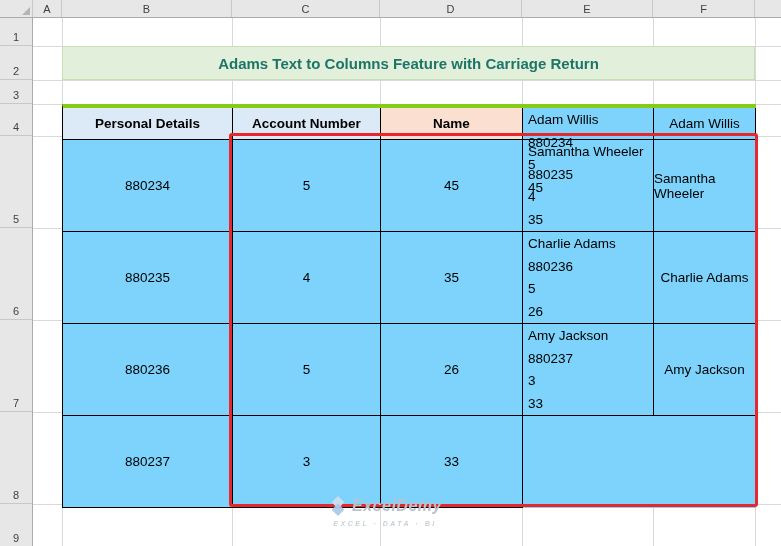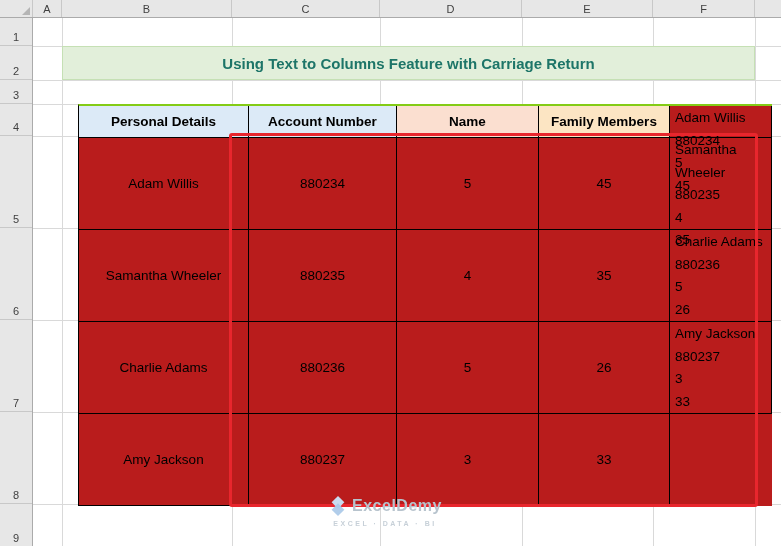--- a/index.html
+++ b/index.html
@@ -23,39 +23,39 @@
 
   .vl{position:absolute;top:0;bottom:0;width:1px;background:#D9D9D9;}
   .hl{position:absolute;left:0;right:0;height:1px;background:#D9D9D9;}
 
   
   .banner{position:absolute;left:29px;top:28px;width:693px;height:34px;background:#E2EFDA;
           border:1px solid #C5E0B4;box-sizing:border-box;display:flex;align-items:center;
           justify-content:center;font-weight:bold;font-size:15px;color:#1D7568;z-index:2;}
 
   
-  .xl-table{position:absolute;left:29px;top:86px;display:grid;z-index:2;background:#b91c1c;
+  .xl-table{position:absolute;left:29px;top:86px;display:grid;z-index:2;background:#7dd3fc;
             grid-template-columns:170px 148px 142px 131px 102px;
             grid-template-rows:32px 92px 92px 92px 92px;
-            border-top:2px solid #84cc16;border-left:1px solid #000;box-sizing:content-box;margin-left:16px;}
+            border-top:4px solid #84cc16;border-left:1px solid #000;box-sizing:content-box;}
   .cell{border-right:1px solid #000;border-bottom:1px solid #000;box-sizing:border-box;
         display:flex;align-items:center;justify-content:center;font-size:13.5px;color:#000;}
   .th{font-weight:bold;}
   .fill-blue{background:#DCEAF7;}
   .fill-peach{background:#FBDFD0;}
   .fill-orange{background:#FCE5C3;}
   .td-left{justify-content:flex-start;align-items:flex-start;text-align:left;
            padding:1px 5px;white-space:pre-line;line-height:22.5px;}
 
   
   .red-frame{position:absolute;left:196px;top:115px;width:529px;height:374px;
              border:3px solid #E8262D;border-radius:3px;box-sizing:border-box;z-index:5;}
 
   
-  .watermark{position:absolute;left:262px;top:477px;width:180px;text-align:center;z-index:6;line-height:1;}
+  .watermark{position:absolute;left:262px;top:477px;width:180px;text-align:center;z-index:6;line-height:1;font-style:italic;}
   .wm-row{display:flex;align-items:center;justify-content:center;gap:4px;}
   .wm-name{font-size:16px;font-weight:bold;color:#B7C3CD;letter-spacing:.5px;}
   .wm-tag{margin-top:3px;font-size:7px;letter-spacing:2.5px;color:#C7D0D8;font-weight:bold;}
 </style>
 </head>
 <body>
 
 <div class="stage">
 
   <div class="col-strip">
@@ -94,29 +94,28 @@
     <div class="hl" style="top:28px"></div>
     <div class="hl" style="top:62px"></div>
     <div class="hl" style="top:86px"></div>
     <div class="hl" style="top:118px"></div>
     <div class="hl" style="top:210px"></div>
     <div class="hl" style="top:302px"></div>
     <div class="hl" style="top:394px"></div>
     <div class="hl" style="top:486px"></div>
 
     <div class="banner">
-      <span>Using Text to Columns Feature with Carriage Return</span>
+      <span>Adams Text to Columns Feature with Carriage Return</span>
     </div>
 
     <div class="xl-table">
 
       <div class="cell th fill-blue">Personal Details</div>
       <div class="cell th fill-blue">Account Number</div>
       <div class="cell th fill-peach">Name</div>
-      <div class="cell th fill-orange">Family Members</div>
 
       <div class="cell td-left">Adam Willis
 880234
 5
 45</div>
       <div class="cell">Adam Willis</div>
       <div class="cell">880234</div>
       <div class="cell">5</div>
       <div class="cell">45</div>
 

